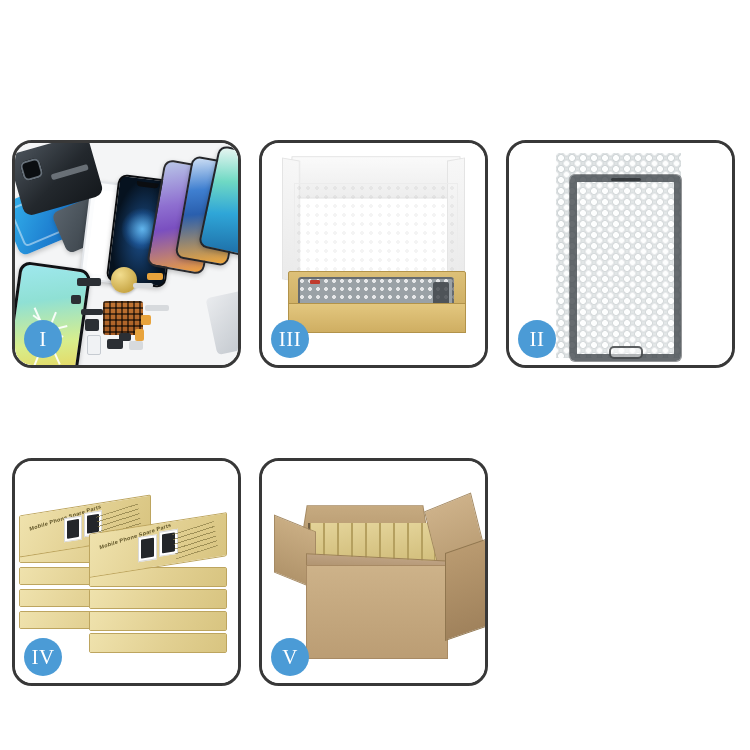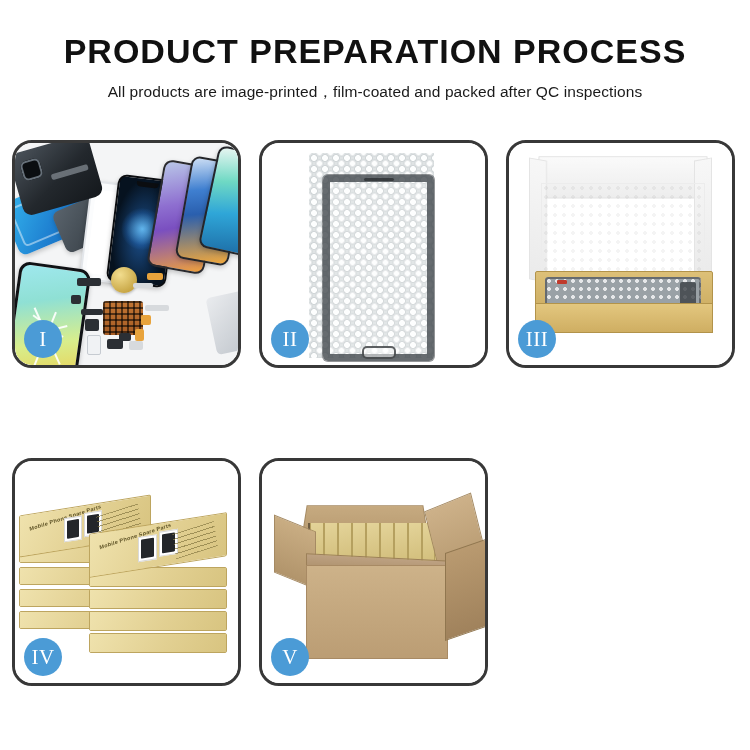--- a/index.html
+++ b/index.html
@@ -229,24 +229,20 @@
   .c6-tape{position:absolute;left:52px;top:24px;width:128px;height:11px;
     background:rgba(214,192,160,.85);border-top:1px solid rgba(170,146,112,.7);
     border-bottom:1px solid rgba(170,146,112,.7);transform:skewX(-26deg) ;}
   .c6-tab{position:absolute;width:16px;height:20px;background:rgba(150,126,94,.55);}
 </style>
 </head>
 <body>
 
 <div class="page">
 
-  <div class="header">
-    <h1 class="title">PRODUCT PREPARATION PROCESS</h1>
-    <p class="subtitle">All products are image-printed，film-coated and packed after QC inspections</p>
-  </div>
 
   <div class="grid">
 
     <div class="panel">
       <div class="photo p1">
         <div class="ph ph-a"></div>
         <div class="ph ph-b"></div>
         <div class="ph ph-c"></div>
         <div class="ph ph-d">
           <span class="notch"></span>
@@ -279,45 +275,45 @@
         <span class="prt" style="left:92px;top:196px;width:16px;height:10px;"></span>
         <span class="prt" style="left:104px;top:190px;width:12px;height:8px;"></span>
         <span class="prt l" style="left:114px;top:198px;width:14px;height:9px;"></span>
         <span class="prt o" style="left:120px;top:186px;width:9px;height:12px;"></span>
         <span class="prt" style="left:56px;top:152px;width:10px;height:9px;"></span>
       </div>
       <div class="badge">I</div>
     </div>
 
     <div class="panel">
-      <div class="photo p2">
-        <div class="bw-field">
-          <div class="glass">
-            <span class="ear"></span>
-            <span class="home"></span>
-          </div>
-        </div>
-      </div>
-      <div class="badge">II</div>
-    </div>
-
-    <div class="panel">
       <div class="photo p3">
         <div class="b3-lidback"></div>
         <div class="b3-flapL"></div>
         <div class="b3-flapR"></div>
         <div class="b3-foam"></div>
         <div class="b3-tray"></div>
         <div class="b3-item">
           <span class="red"></span>
           <span class="dk"></span>
         </div>
         <div class="b3-tray-front"></div>
       </div>
       <div class="badge">III</div>
+    </div>
+
+    <div class="panel">
+      <div class="photo p2">
+        <div class="bw-field">
+          <div class="glass">
+            <span class="ear"></span>
+            <span class="home"></span>
+          </div>
+        </div>
+      </div>
+      <div class="badge">II</div>
     </div>
 
     <div class="panel">
       <div class="photo p4">
         <div class="stack">
 
           <div class="kb" style="left:4px;top:150px;width:130px;height:16px;">
               <span class="top"></span>
             </div>
           <div class="kb" style="left:4px;top:128px;width:130px;height:16px;">

